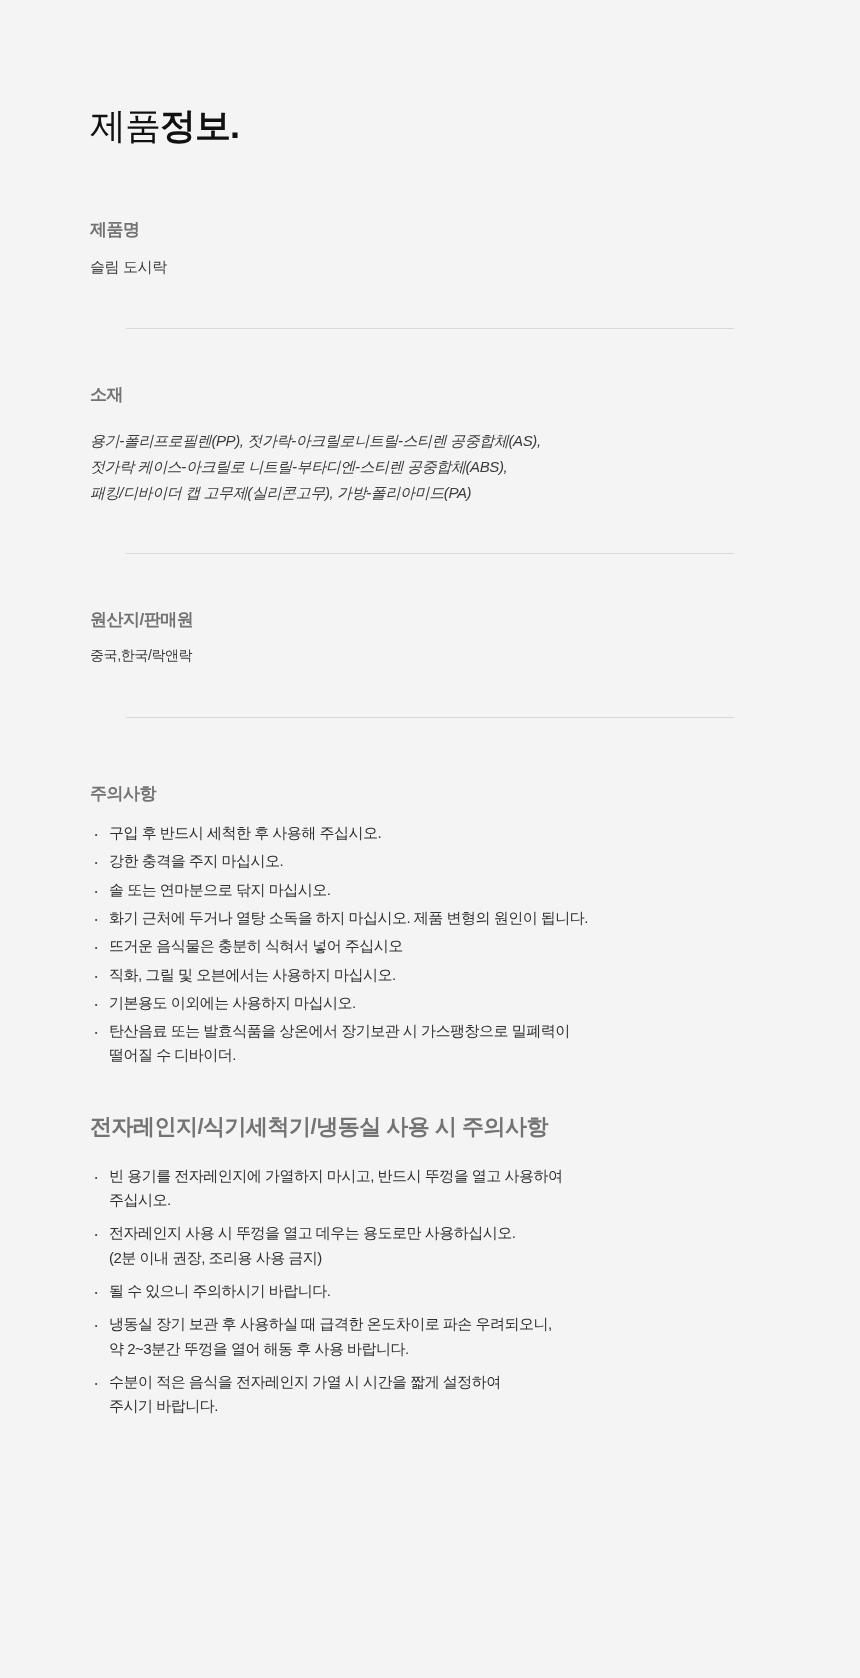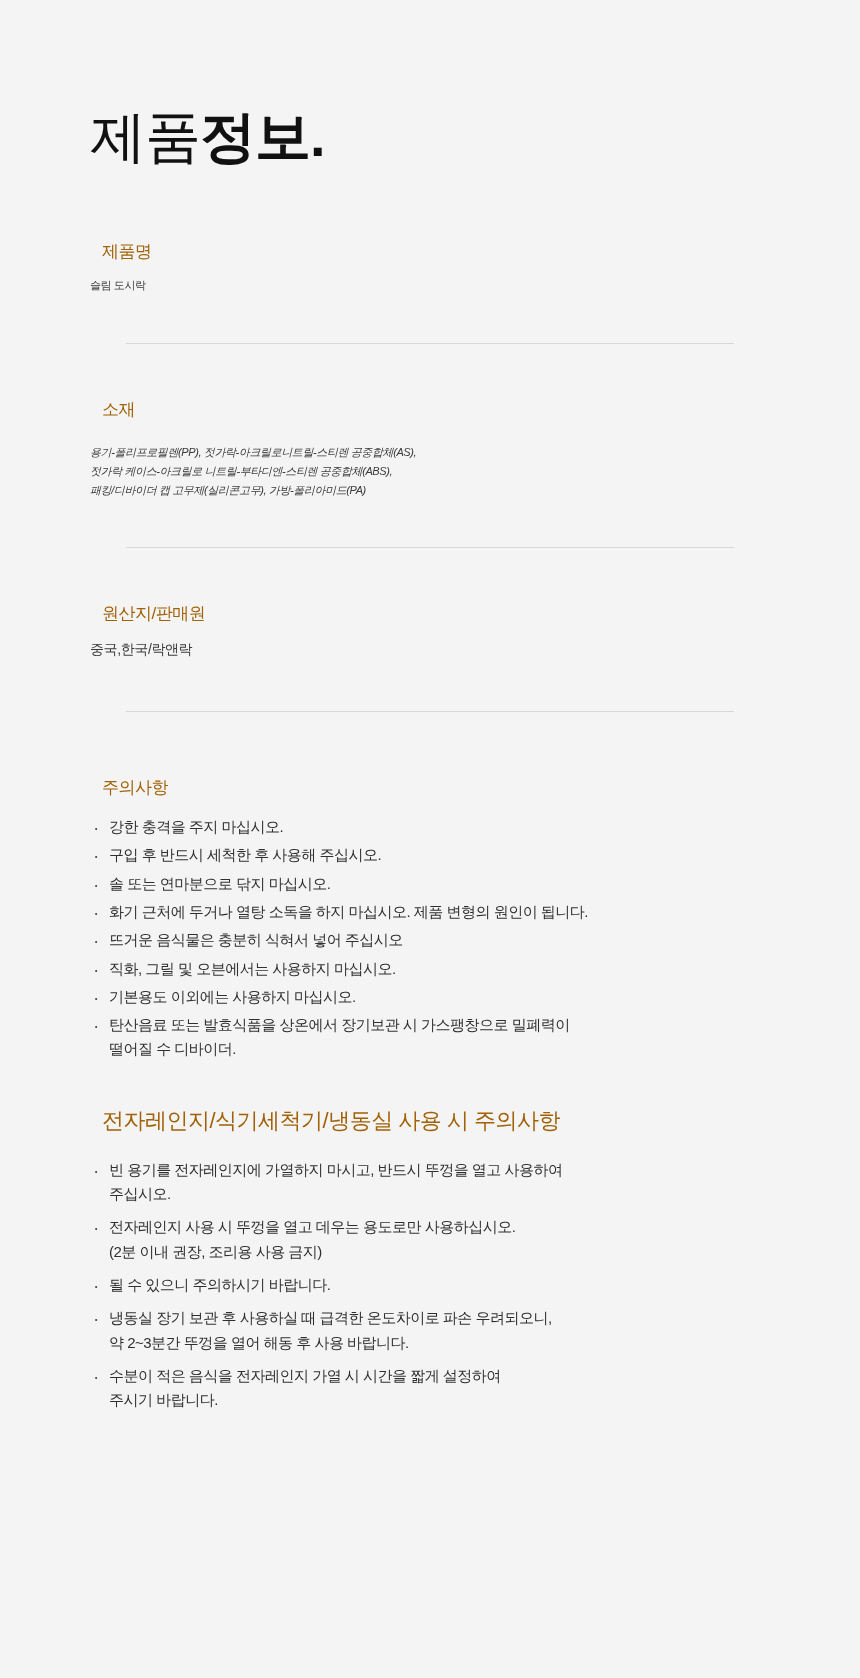--- a/index.html
+++ b/index.html
@@ -21,45 +21,45 @@
     background: #f4f4f4;
     padding: 0;
     position: relative;
   }
   .inner {
     padding: 0 90px;
   }
 
   
   .page-title {
-    font-size: 56px;
+    font-size: 36px;
     line-height: 1.1;
     margin: 0;
     padding-top: 106px;
     letter-spacing: -1px;
     font-weight: 400;
     color: #111;
   }
   .page-title .bold {
     font-weight: 700;
   }
 
   
   .section {
     padding-top: 0;
   }
   .section-head {
     font-size: 17px;
-    font-weight: 400;
-    color: #a16207;
+    font-weight: 700;
+    color: #737373;
     letter-spacing: -0.5px;
-    margin: 12px;
+    margin: 0;
   }
   .section-body {
-    font-size: 11px;
+    font-size: 15px;
     color: #3a3a3a;
     letter-spacing: -0.4px;
     line-height: 1.75;
     margin: 0;
   }
 
   .sec-name { margin-top: 72px; }
   .sec-name .section-body { margin-top: 13px; }
 
   .divider {
@@ -146,24 +146,24 @@
       <h2 class="section-head">원산지/판매원</h2>
       <p class="section-body">중국,한국/락앤락</p>
     </section>
 
     <hr class="divider div-3">
 
     <section class="section sec-caution">
       <h2 class="section-head">주의사항</h2>
       <ul class="bullets">
         <li>
+            <span class="cont">구입 후 반드시 세척한 후 사용해 주십시오.</span>
+          </li>
+        <li>
             <span class="cont">강한 충격을 주지 마십시오.</span>
-          </li>
-        <li>
-            <span class="cont">구입 후 반드시 세척한 후 사용해 주십시오.</span>
           </li>
         <li>
             <span class="cont">솔 또는 연마분으로 닦지 마십시오.</span>
           </li>
         <li>
             <span class="cont">화기 근처에 두거나 열탕 소독을 하지 마십시오. 제품 변형의 원인이 됩니다.</span>
           </li>
         <li>
             <span class="cont">뜨거운 음식물은 충분히 식혀서 넣어 주십시오</span>
           </li>

